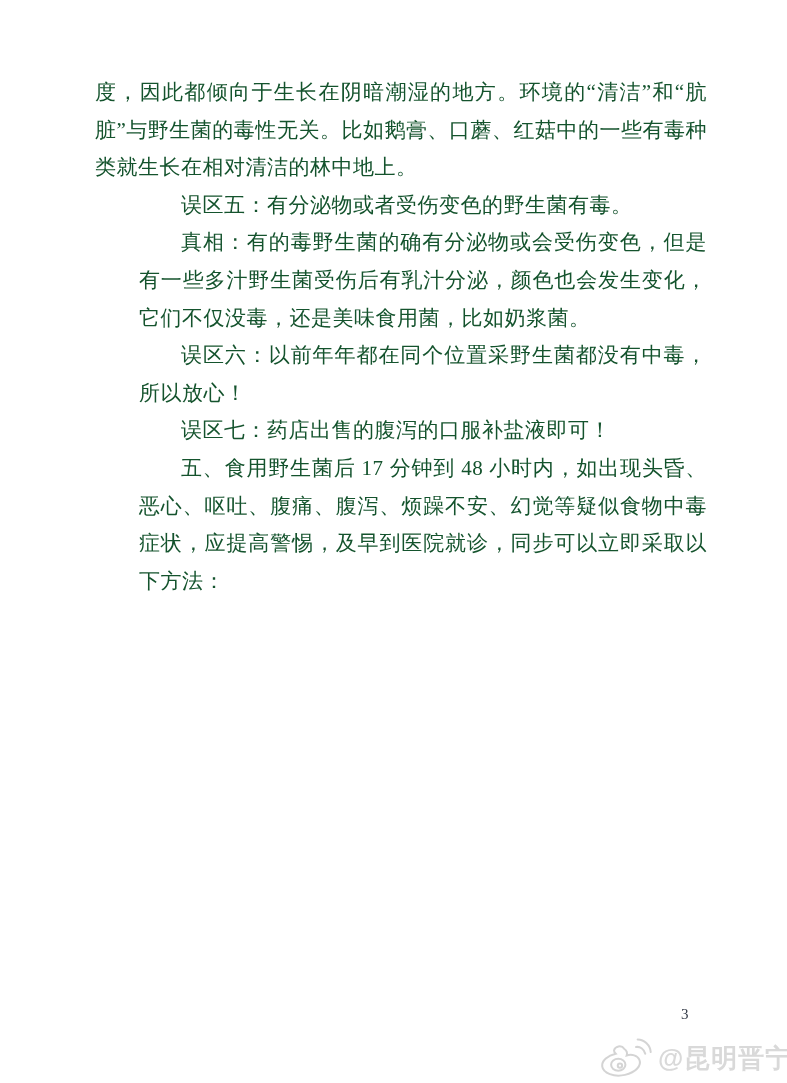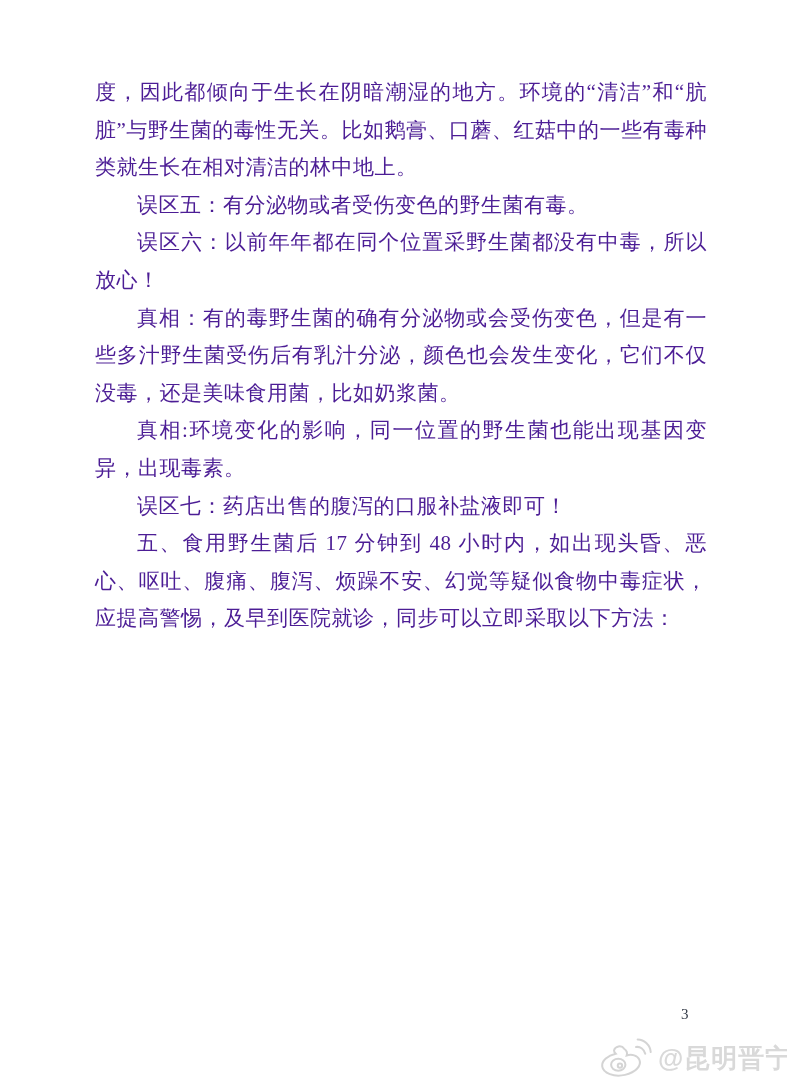--- a/index.html
+++ b/index.html
@@ -15,30 +15,31 @@
     overflow: hidden;
     font-family: "Liberation Serif", "DejaVu Serif", serif;
   }
   .doc-body {
     position: absolute;
     left: 95px;
     top: 74px;
     width: 612px;
     font-size: 21px;
     line-height: 37.6px;
-    color: #4c1d95;
+    color: #14532d;
     text-align: justify;
     letter-spacing: 0.5px;
   }
   .doc-body p {
     margin: 0;
     padding: 0;
   }
   .doc-body p.indent {
     text-indent: 2em;
+    margin-left: 44px;
   }
   .page-number {
     position: absolute;
     left: 681px;
     top: 1006px;
     font-size: 15px;
     color: #333a47;
     font-family: "Liberation Serif", "DejaVu Serif", serif;
   }
   .watermark {
@@ -63,23 +64,22 @@
   }
 </style>
 </head>
 <body>
 
 <main class="page">
 
   <section class="doc-body">
     <p>度，因此都倾向于生长在阴暗潮湿的地方。环境的“清洁”和“肮脏”与野生菌的毒性无关。比如鹅膏、口蘑、红菇中的一些有毒种类就生长在相对清洁的林中地上。</p>
     <p class="indent">误区五：有分泌物或者受伤变色的野生菌有毒。</p>
+    <p class="indent">真相：有的毒野生菌的确有分泌物或会受伤变色，但是有一些多汁野生菌受伤后有乳汁分泌，颜色也会发生变化，它们不仅没毒，还是美味食用菌，比如奶浆菌。</p>
     <p class="indent">误区六：以前年年都在同个位置采野生菌都没有中毒，所以放心！</p>
-    <p class="indent">真相：有的毒野生菌的确有分泌物或会受伤变色，但是有一些多汁野生菌受伤后有乳汁分泌，颜色也会发生变化，它们不仅没毒，还是美味食用菌，比如奶浆菌。</p>
-    <p class="indent">真相:环境变化的影响，同一位置的野生菌也能出现基因变异，出现毒素。</p>
     <p class="indent">误区七：药店出售的腹泻的口服补盐液即可！</p>
     <p class="indent">五、食用野生菌后 17 分钟到 48 小时内，如出现头昏、恶心、呕吐、腹痛、腹泻、烦躁不安、幻觉等疑似食物中毒症状，应提高警惕，及早到医院就诊，同步可以立即采取以下方法：</p>
   </section>
 
   <div class="page-number">3</div>
 
   <div class="watermark">
     <span>
       <svg width="54" height="44" viewBox="0 0 64 52" fill="none" xmlns="http://www.w3.org/2000/svg">
         <g stroke="#d0d0d0" stroke-width="2.4" fill="none" stroke-linecap="round">

